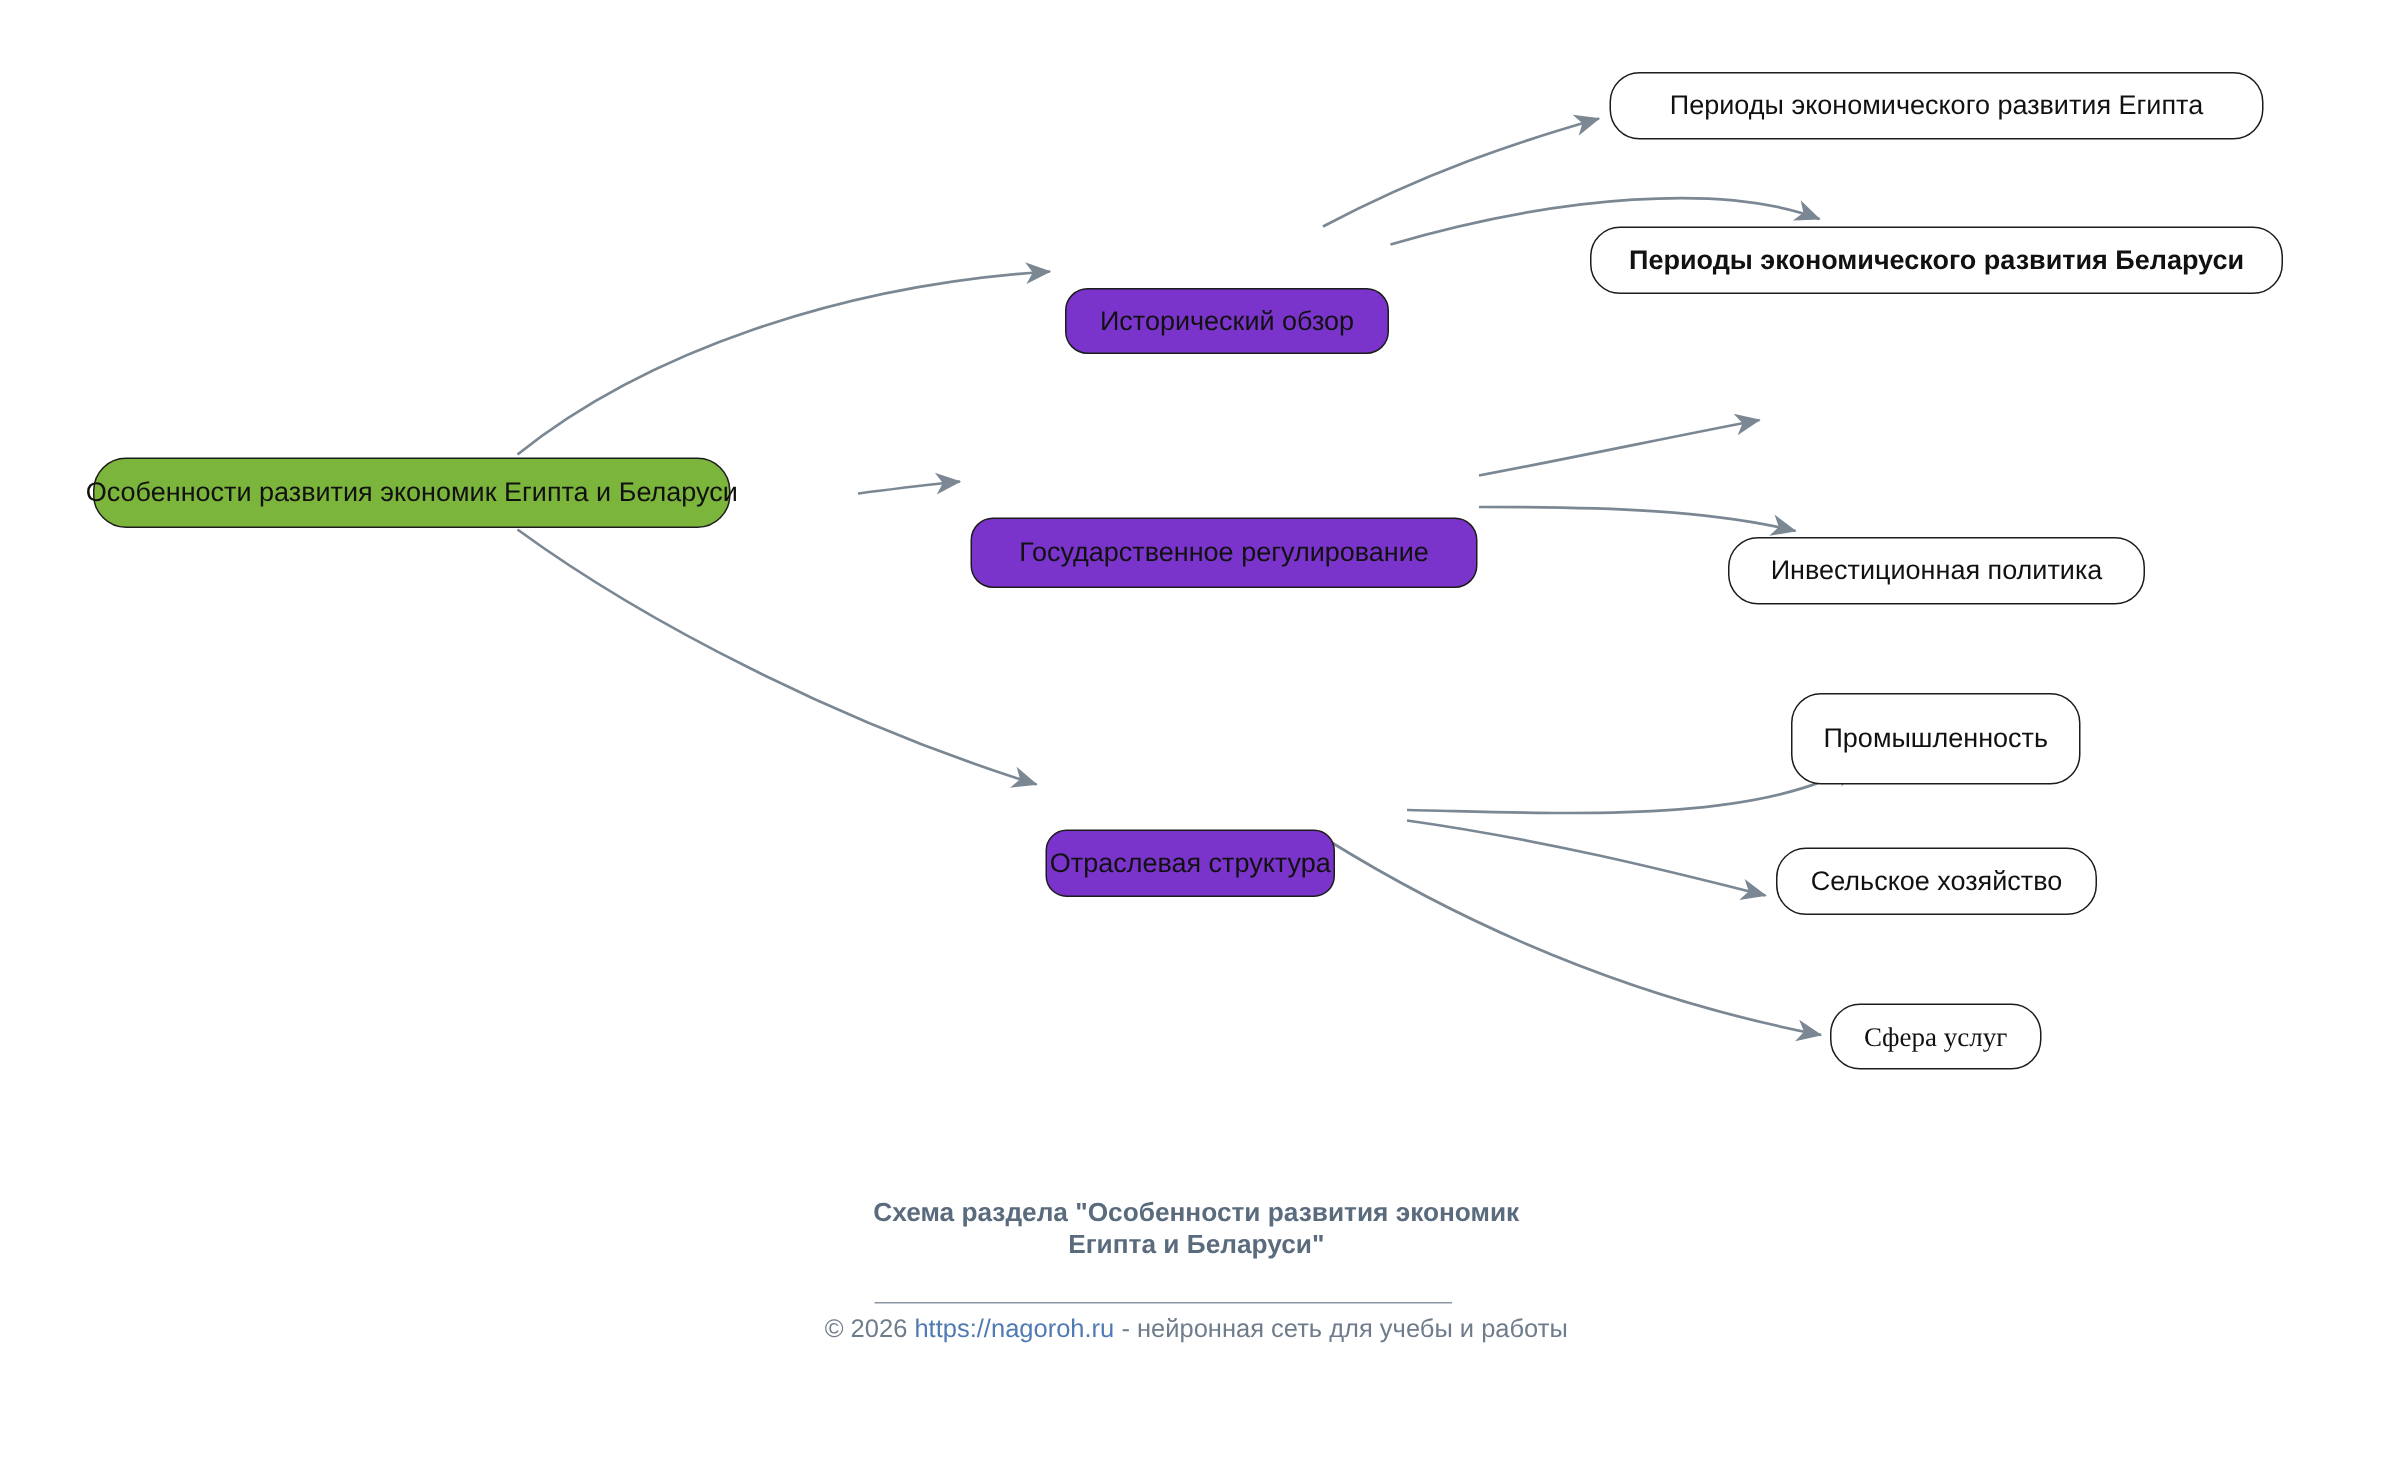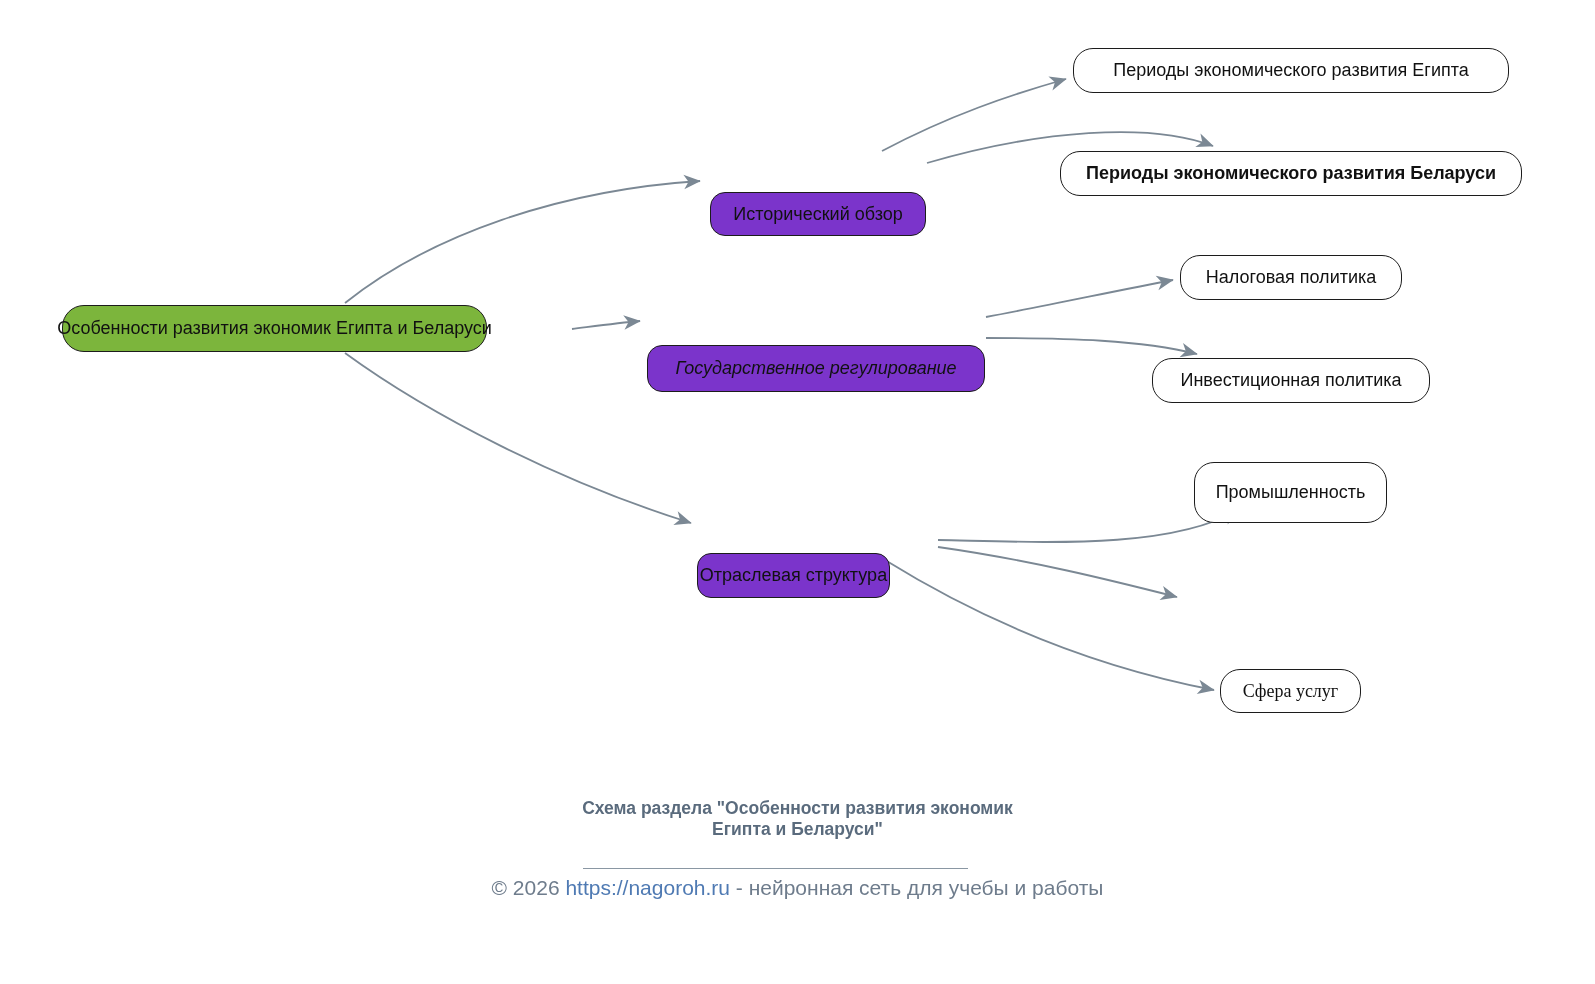--- a/index.html
+++ b/index.html
@@ -14,41 +14,41 @@
     position:absolute;box-sizing:border-box;display:flex;align-items:center;justify-content:center;
     white-space:nowrap;font-size:18px;color:#111;border:1.7px solid var(--node-border,#1c1c1c);
     background:#fff;
   }
   .node-root{
     left:62px;top:305px;width:425px;height:47px;border-radius:22px;
     background:var(--root-fill,#7cb53c);
   }
   .node-branch{background:var(--branch-fill,#7b34cb);border-radius:15px;margin-top:40px;}
   .b0{left:710px;top:152px;width:216px;height:44px;}
-  .b1{left:647px;top:305px;width:338px;height:47px;font-style:italic;}
+  .b1{left:647px;top:305px;width:338px;height:47px;}
   .b2{left:697px;top:513px;width:193px;height:45px;border-radius:14px;}
   .node-leaf{background:var(--leaf-fill,#ffffff);border-radius:20px;}
   .l00{left:1073px;top:48px;width:436px;height:45px;}
   .l01{left:1060px;top:151px;width:462px;height:45px;font-weight:bold;}
   .l10{left:1180px;top:255px;width:222px;height:45px;}
   .l11{left:1152px;top:358px;width:278px;height:45px;}
   .l20{left:1194px;top:462px;width:193px;height:61px;}
   .l21{left:1184px;top:565px;width:214px;height:45px;}
   .l22{left:1220px;top:669px;width:141px;height:44px;font-family:Liberation Serif, serif;}
   .footer-title{
     position:absolute;left:0;top:798px;width:1595px;text-align:center;
     font-weight:bold;font-size:17.5px;line-height:21px;color:var(--footer-title,#5a6b7d);
   }
   .divider{
     position:absolute;left:583px;top:868px;width:385px;height:0;
     border-top:1.4px solid #8a97a3;
   }
   .copyright{
     position:absolute;left:0;top:876px;width:1595px;text-align:center;
-    font-size:21px;color:var(--footer-text,#6e7c8c);
+    font-size:17px;color:var(--footer-text,#6e7c8c);
   }
   .copyright a{color:var(--link,#4f7ab3);text-decoration:none;}
 </style>
 </head>
 <body>
 
 <div class="canvas">
 
   <svg class="edges" viewBox="0 0 1595 984">
     <defs>
@@ -69,23 +69,23 @@
   </svg>
 
   <div class="node node-root">Особенности развития экономик Египта и Беларуси</div>
 
   <div class="node node-branch b0">Исторический обзор</div>
   <div class="node node-branch b1">Государственное регулирование</div>
   <div class="node node-branch b2">Отраслевая структура</div>
 
   <div class="node node-leaf l00">Периоды экономического развития Египта</div>
   <div class="node node-leaf l01">Периоды экономического развития Беларуси</div>
-  <div class="node node-leaf l10">Налоговая политика</div>
   <div class="node node-leaf l11">Инвестиционная политика</div>
   <div class="node node-leaf l20">Промышленность</div>
+  <div class="node node-leaf l21">Сельское хозяйство</div>
   <div class="node node-leaf l22">Сфера услуг</div>
 
   <div class="footer-title">
     <div>Схема раздела "Особенности развития экономик</div>
     <div>Египта и Беларуси"</div>
   </div>
 
   <div class="divider"></div>
 
   <div class="copyright"><span>© 2026 </span><a href="#">https://nagoroh.ru</a><span> - нейронная сеть для учебы и работы</span></div>

